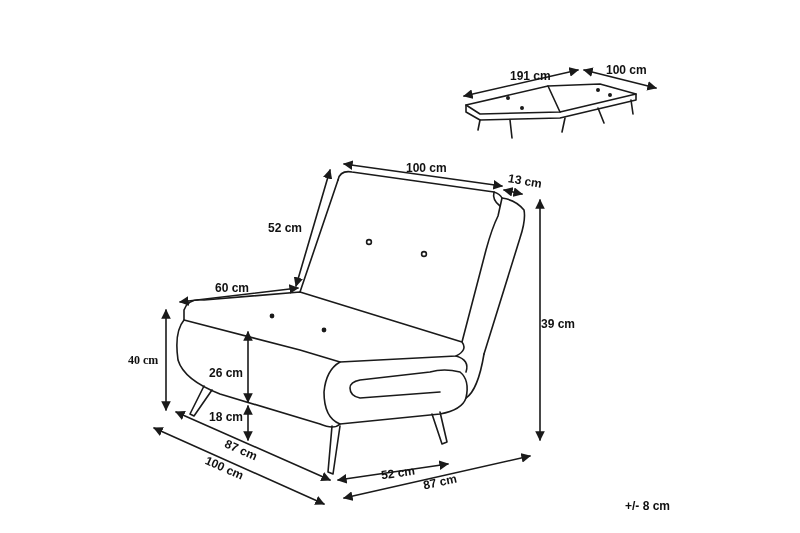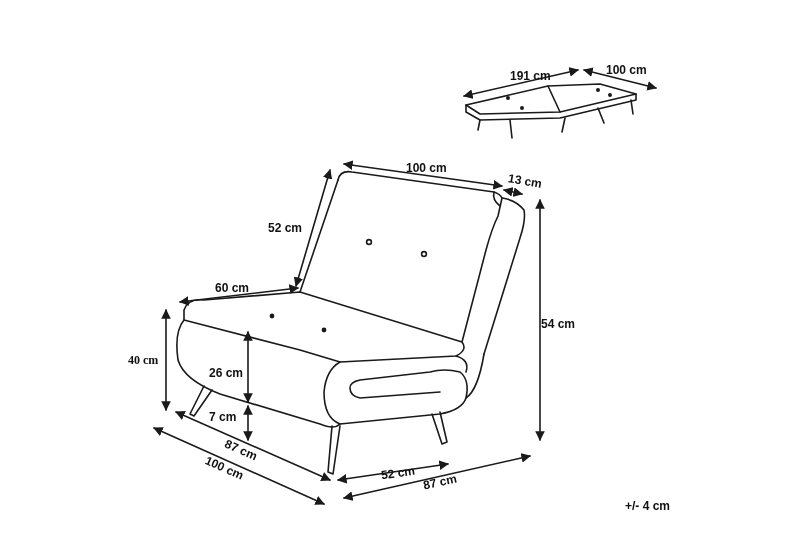--- a/index.html
+++ b/index.html
@@ -104,23 +104,23 @@
         <line x1="344" y1="478" x2="530" y2="436" marker-start="url(#arr)" marker-end="url(#arr)"></line>
       </g>
     </g>
   </svg>
 
   <span class="lbl" style="left:510px; top:50px;">191 cm</span>
   <span class="lbl" style="left:606px; top:44px;">100 cm</span>
   <span class="lbl" style="left:406px; top:142px;">100 cm</span>
   <span class="lbl" style="left:508px; top:155px; transform:rotate(10deg);">13 cm</span>
   <span class="lbl" style="left:268px; top:202px;">52 cm</span>
-  <span class="lbl" style="left:541px; top:298px;">54 cm</span>
+  <span class="lbl" style="left:541px; top:298px;">39 cm</span>
   <span class="lbl" style="left:215px; top:262px;">60 cm</span>
   <span class="lbl" style="left:128px; top:334px;font-family:Liberation Serif, serif;">40 cm</span>
   <span class="lbl" style="left:209px; top:347px;text-align:center;">26 cm</span>
-  <span class="lbl" style="left:209px; top:391px;">7 cm</span>
+  <span class="lbl" style="left:209px; top:391px;">18 cm</span>
   <span class="lbl" style="left:224px; top:424px; transform:rotate(24deg);">87 cm</span>
   <span class="lbl" style="left:204px; top:442px; transform:rotate(24deg);">100 cm</span>
   <span class="lbl" style="left:381px; top:447px; transform:rotate(-8deg);">52 cm</span>
   <span class="lbl" style="left:423px; top:456px; transform:rotate(-12deg);">87 cm</span>
-  <span class="lbl" style="left:625px; top:480px;">+/- 4 cm</span>
+  <span class="lbl" style="left:625px; top:480px;">+/- 8 cm</span>
 </div>
 
 </body></html>

